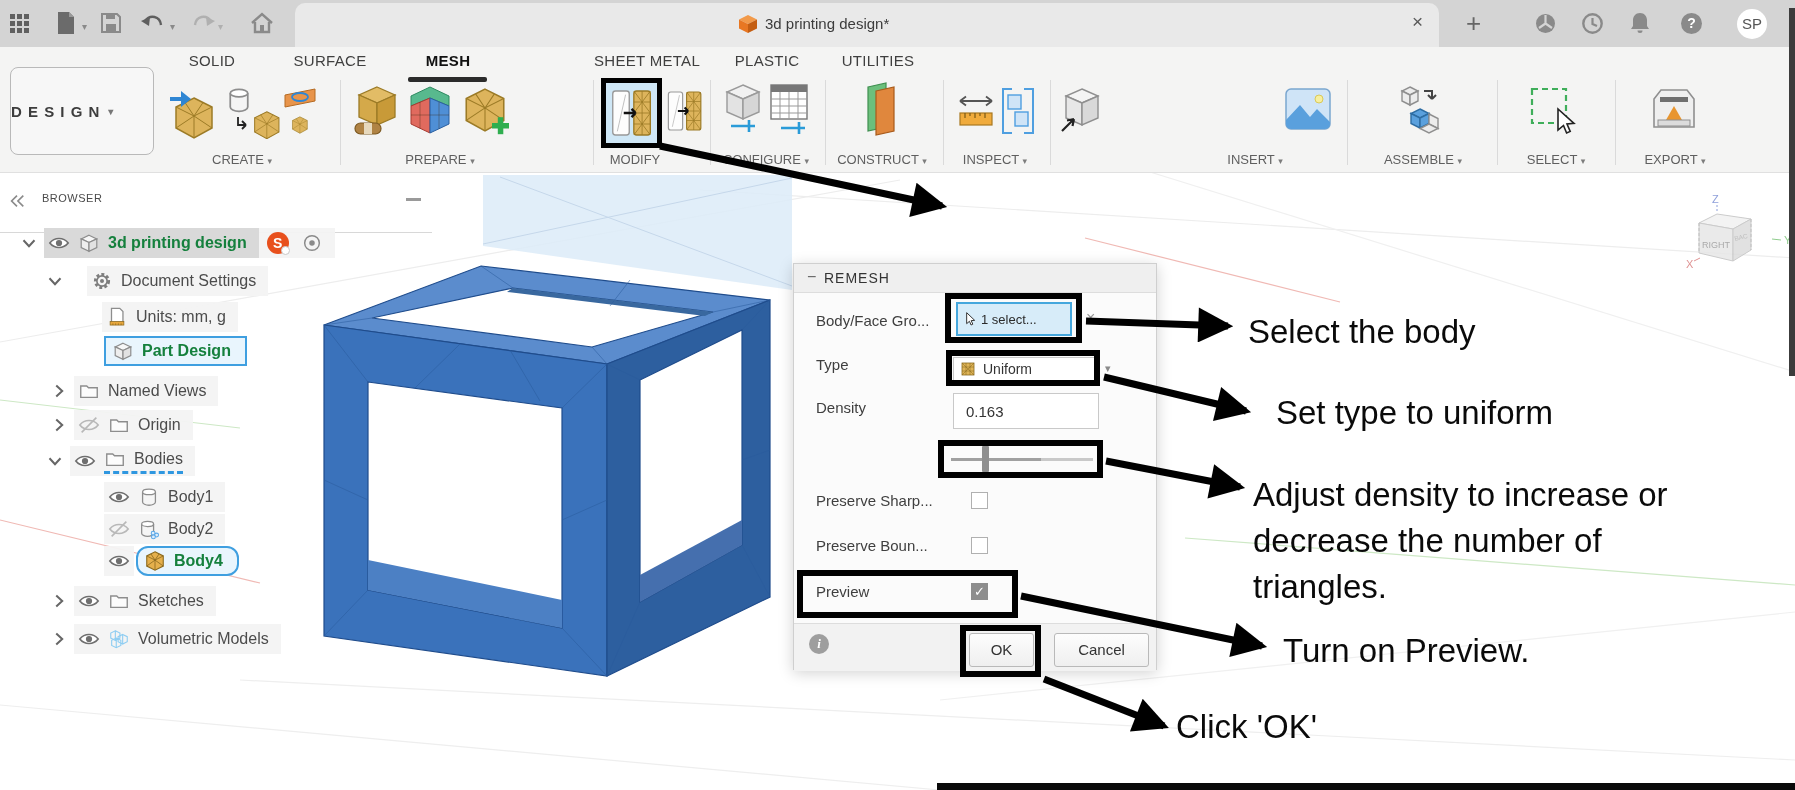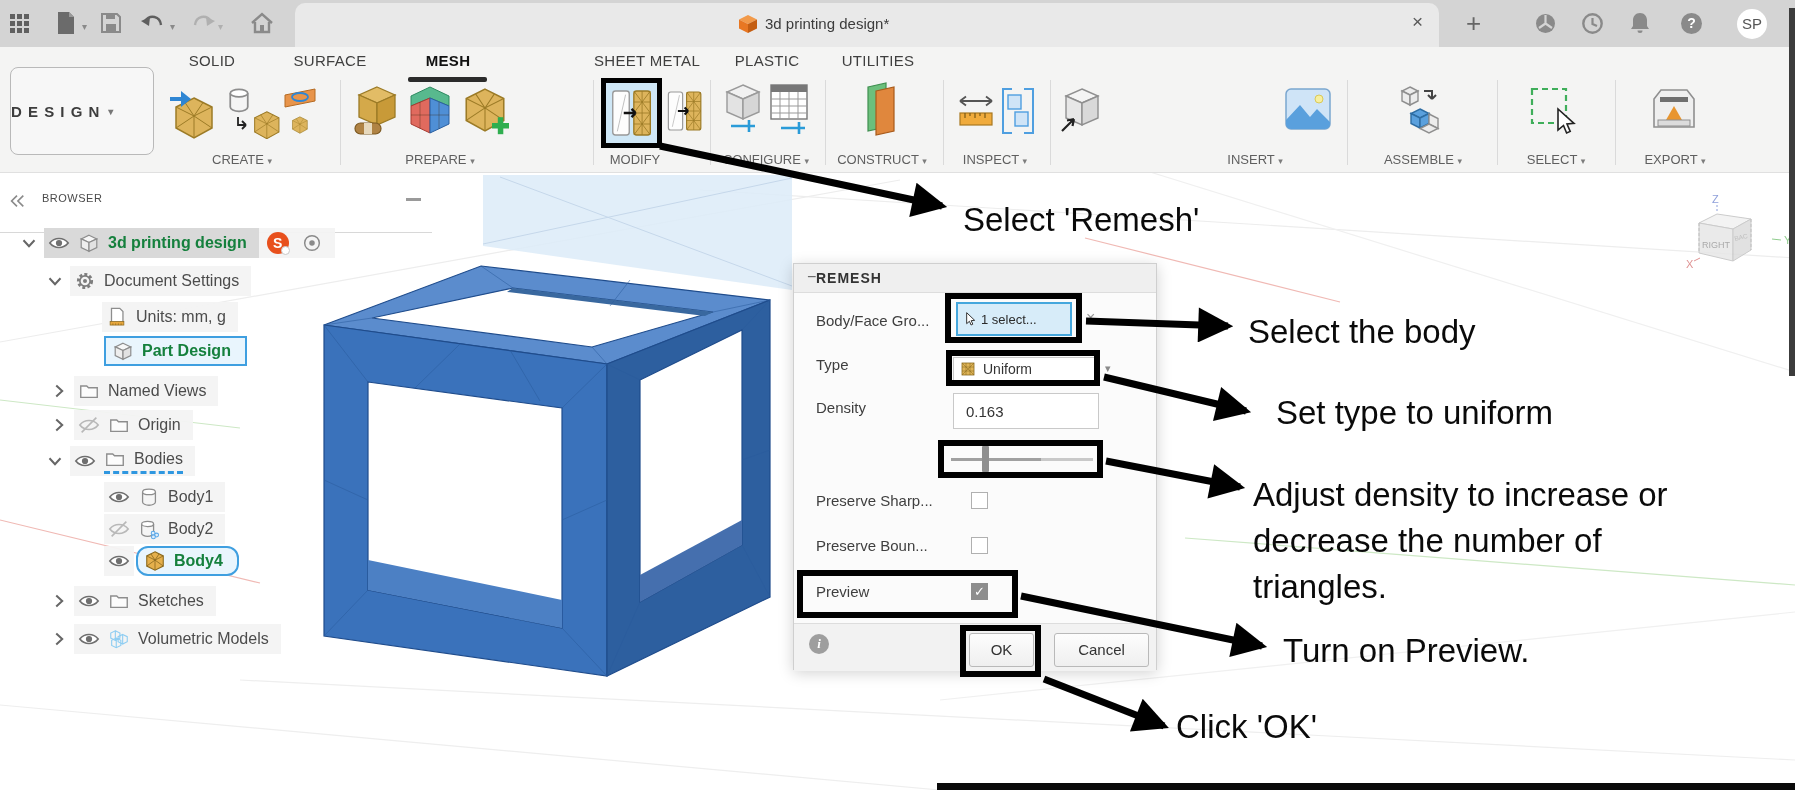--- a/index.html
+++ b/index.html
@@ -47,21 +47,21 @@
   .selbox{display:flex;align-items:center;border:2px solid #3f9fe0;background:#e9f5fd;height:26px;padding:0 14px 0 6px;}
   .dashwrap{display:flex;align-items:center;border-bottom:3px dashed #2f97e0;padding-bottom:1px;}
   #s-badge{width:22px;height:22px;border-radius:50%;background:#e8501d;color:#fff;font-size:14px;font-weight:bold;
         text-align:center;line-height:22px;margin-left:8px;position:relative;flex:0 0 22px;}
   #s-badge::after{content:"";position:absolute;right:-1px;bottom:-1px;width:7px;height:7px;border-radius:50%;background:#fff;border:1px solid #c9c9c9;}
   
   #dialog{position:absolute;left:793px;top:263px;width:364px;height:407px;background:#fbfbfb;border:1px solid #cfcfcf;
         box-shadow:0 3px 14px rgba(0,0,0,.18);box-sizing:border-box;}
   #dlg-header{position:absolute;left:0;top:0;right:0;height:28px;background:#efefef;border-bottom:1px solid #ddd;
         display:flex;align-items:center;font-size:14px;color:#333;}
-  #dlg-title{letter-spacing:1px;margin-left:22px;font-weight:bold;}
+  #dlg-title{letter-spacing:1px;margin-left:30px;}
   #dlg-collapse{position:absolute;left:13px;top:4px;color:#666;font-size:16px;}
   .dlg-label{position:absolute;left:22px;font-size:15px;color:#3f3f3f;}
   #sel-btn{position:absolute;left:162px;top:38px;width:116px;height:34px;box-sizing:border-box;background:#d7ecf9;
         border:2px solid #45a7dd;display:flex;align-items:center;font-size:13px;color:#2b2b2b;padding-left:4px;}
   #sel-clear{position:absolute;left:292px;top:45px;font-size:16px;color:#9a9a9a;}
   #type-dd{position:absolute;left:159px;top:93px;width:142px;height:24px;background:#fff;border:1px solid #c9c9c9;
         box-sizing:border-box;display:flex;align-items:center;font-size:14px;color:#333;padding-left:6px;}
   #type-caret{position:absolute;left:311px;top:98px;font-size:11px;color:#8a8a8a;}
   #density-input{position:absolute;left:159px;top:129px;width:146px;height:36px;box-sizing:border-box;background:#fff;
         border:1px solid #c9c9c9;font-size:15px;color:#333;padding:0 0 0 12px;font-family:"Liberation Sans",sans-serif;}
@@ -541,21 +541,21 @@
         <span class="tlabel bold">3d printing design</span>
         </span>
       <span class="rowbg" style="padding-left:0;">
         <span id="s-badge">S</span>
         <svg class="ic22" style="margin-left:12px;">
             <use href="#i-target"></use>
           </svg>
         </span>
     </div>
 
-    <div class="trow" style="left:44px;top:94px;">
+    <div class="trow" style="left:44px;top:94px;gap:17px;">
       <svg class="chev">
           <use href="#i-chevD"></use>
         </svg>
       <span class="rowbg">
           <svg class="ic22">
             <use href="#i-gear"></use>
           </svg>
         <span class="tlabel">Document Settings</span>
         </span>
     </div>
@@ -752,21 +752,20 @@
     <g stroke="#000" stroke-width="7">
       <line x1="660" y1="146" x2="942" y2="206" marker-end="url(#ah)"></line>
       <line x1="1086" y1="321" x2="1228" y2="326" marker-end="url(#ah)"></line>
       <line x1="1104" y1="377" x2="1246" y2="411" marker-end="url(#ah)"></line>
       <line x1="1106" y1="461" x2="1240" y2="487" marker-end="url(#ah)"></line>
       <line x1="1021" y1="596" x2="1262" y2="646" marker-end="url(#ah)"></line>
       <line x1="1044" y1="679" x2="1164" y2="726" marker-end="url(#ah)"></line>
     </g>
   </svg>
 
-  <div class="anno" style="left:963px;top:201px;">Select 'Remesh'</div>
   <div class="anno" style="left:1248px;top:313px;">Select the body</div>
   <div class="anno" style="left:1276px;top:394px;">Set type to uniform</div>
   <div class="anno" style="left:1253px;top:476px;">Adjust density to increase or</div>
   <div class="anno" style="left:1253px;top:522px;">decrease the number of</div>
   <div class="anno" style="left:1253px;top:568px;">triangles.</div>
   <div class="anno" style="left:1283px;top:632px;">Turn on Preview.</div>
   <div class="anno" style="left:1176px;top:708px;">Click 'OK'</div>
 
   <div id="bottom-bar"></div>
   <div id="right-strip"></div>

